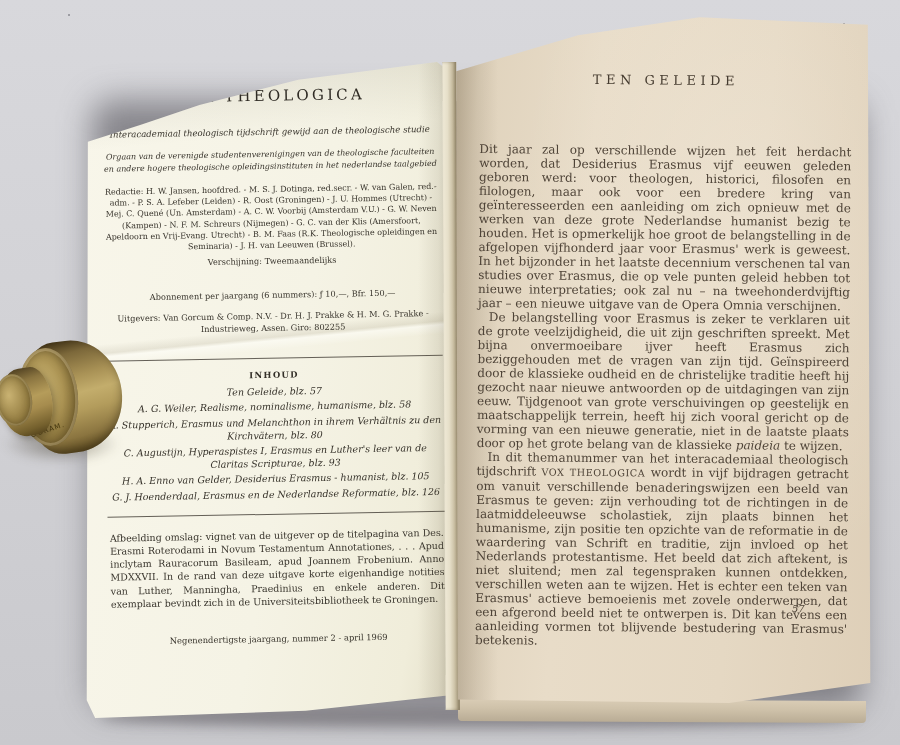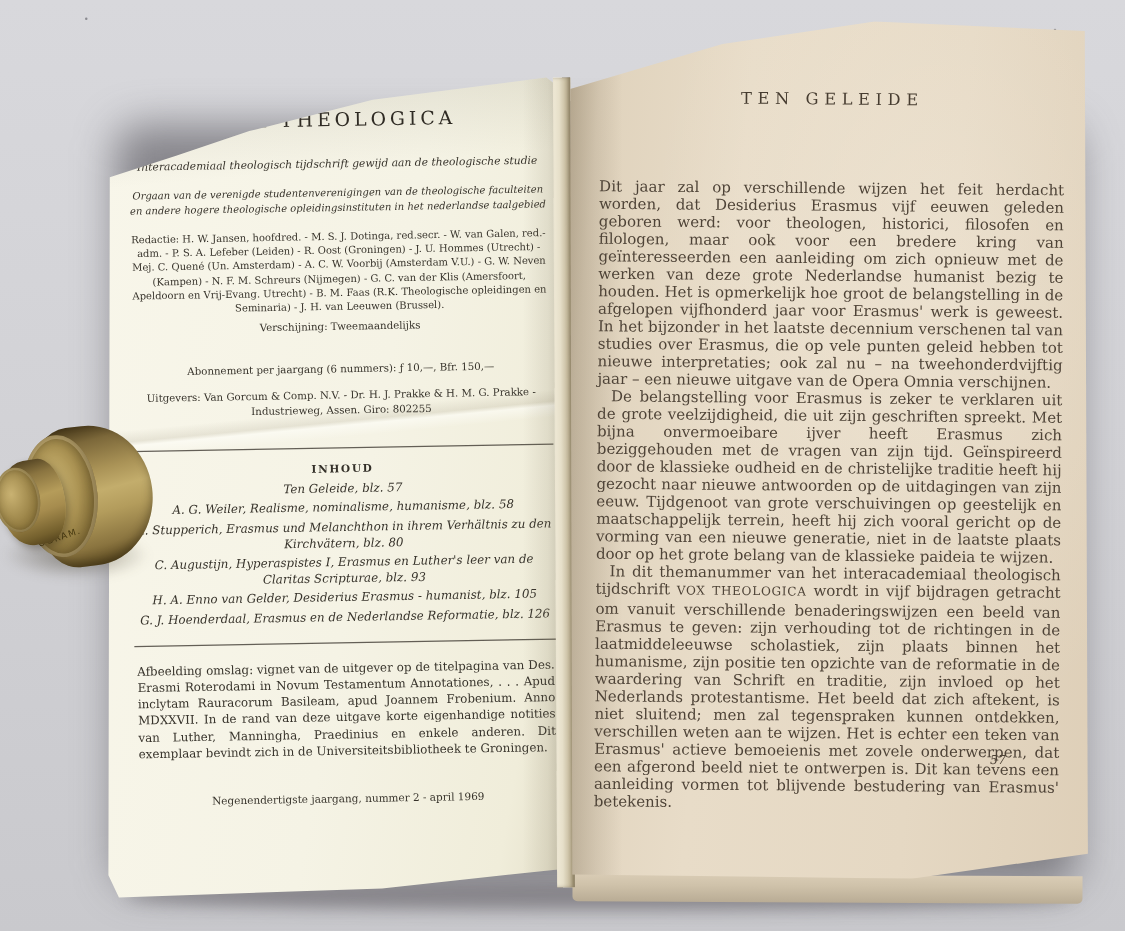--- a/index.html
+++ b/index.html
@@ -84,21 +84,21 @@
     position:absolute;left:28px;top:60px;width:372px;
     transform:rotate(0.5deg);transform-origin:0 0;
     color:#4e4337;
   }
   .rp-title{
     margin:0 0 56px 0;text-align:center;font-weight:normal;
     font-size:13px;letter-spacing:4.5px;color:#463c30;
   }
   .rp-para{margin:0;font-size:12px;line-height:14px;text-align:justify;}
   .rp-para.indent{text-indent:11px;}
-  .rp-para .italic{}
+  .rp-para .italic{font-style:italic;}
   .rp-para .smallcaps{font-size:0.8em;letter-spacing:0.6px;}
   .rp-pagenum{
     position:absolute;left:340px;top:592px;width:40px;
     font-size:10px;font-style:italic;color:#4e4337;
   }
 
   
   .gutter-strip{
     position:absolute;left:444px;top:62px;width:14px;height:648px;
     background:linear-gradient(90deg,#efe9d6 0%,#e6dfc9 35%,#cabfa3 70%,#b3a686 100%);

